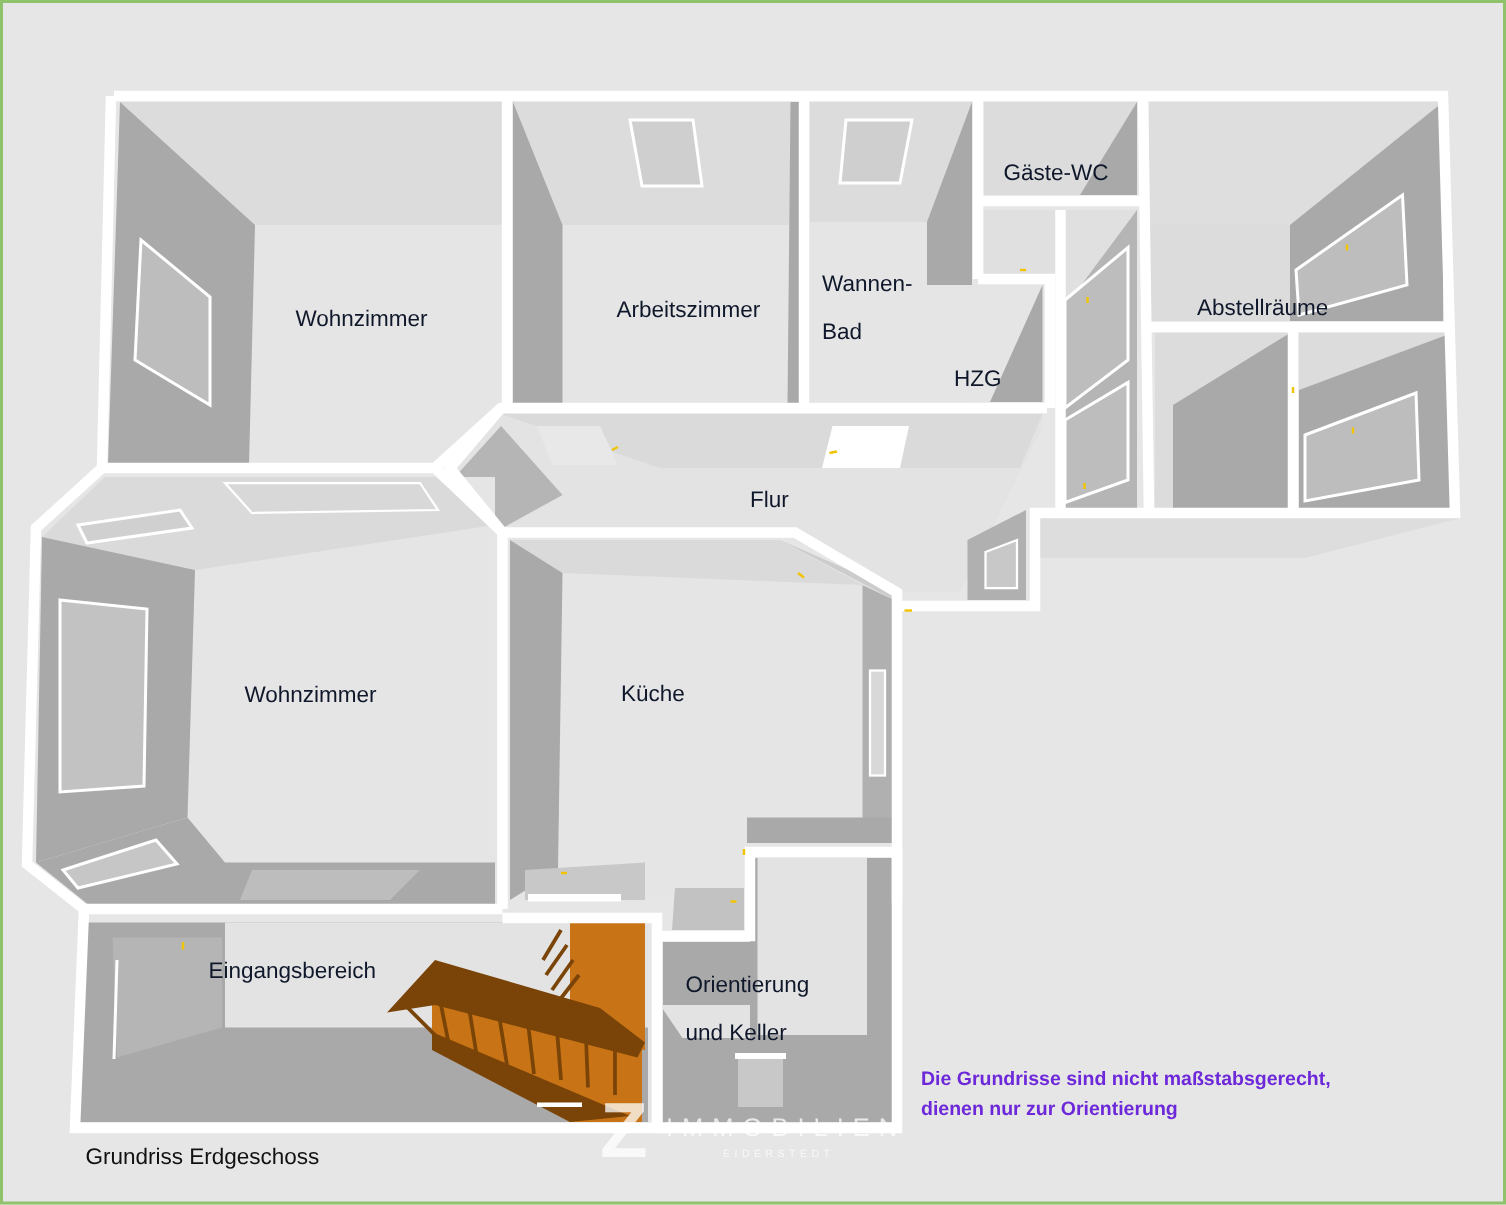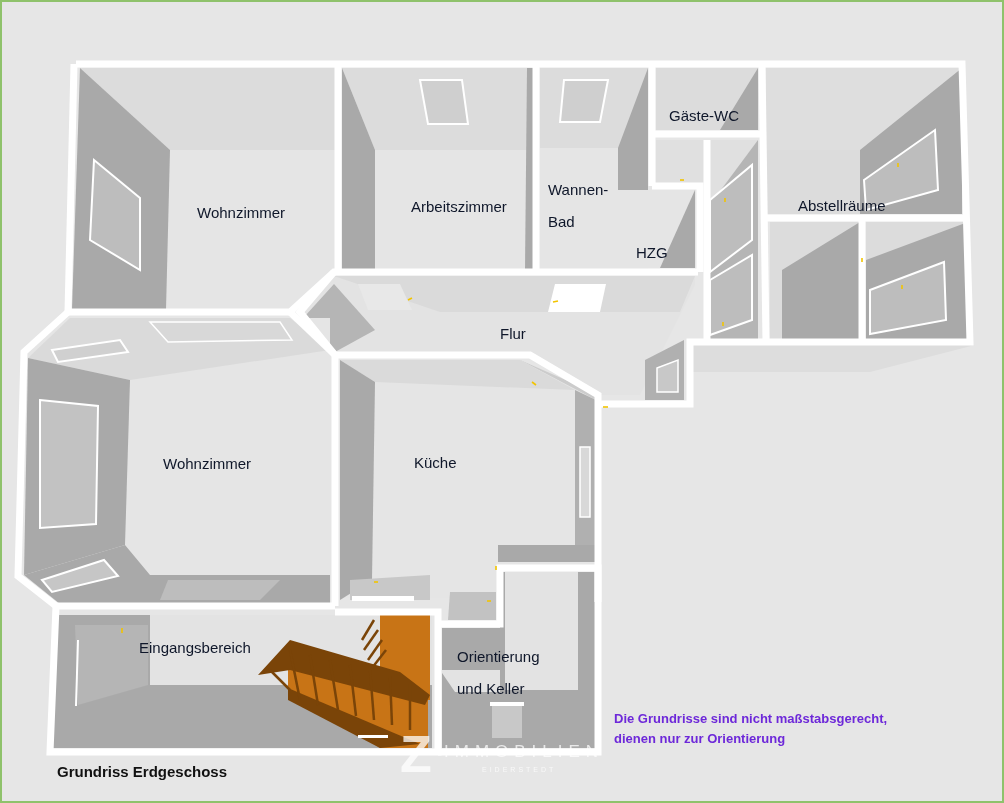--- a/index.html
+++ b/index.html
@@ -2,21 +2,21 @@
 <html><head>
 <meta charset="utf-8">
 <style>
   html, body { margin:0; padding:0; }
   body { width:1004px; height:803px; overflow:hidden; background:#e6e6e6; font-family:"Liberation Sans", sans-serif; }
   #frame { position:absolute; left:0; top:0; width:1000px; height:799px; border:2px solid #8fc26b; background:#e6e6e6; }
   svg#plan { position:absolute; left:0; top:0; }
   .lbl { position:absolute; font-family:"Liberation Sans", sans-serif; font-weight:normal; font-size:15px; color:#0f172a; white-space:nowrap; line-height:18px; }
   .lbl.ml { white-space:pre; line-height:32px; }
   .note { position:absolute; font-weight:bold; font-size:13px; color:#6d28d9; line-height:20px; white-space:pre; }
-  .title { position:absolute; font-weight:bold; font-size:15px; color:#111; }
+  .title { position:absolute; font-weight:normal; font-size:15px; color:#111; }
   .wm { position:absolute; color:rgba(255,255,255,0.75); font-family:"Liberation Sans", sans-serif; }
 </style>
 </head>
 <body>
 
 <div id="frame"></div>
 
 <svg id="plan" width="1004" height="803" viewBox="0 0 1004 803">
 
   <g>

